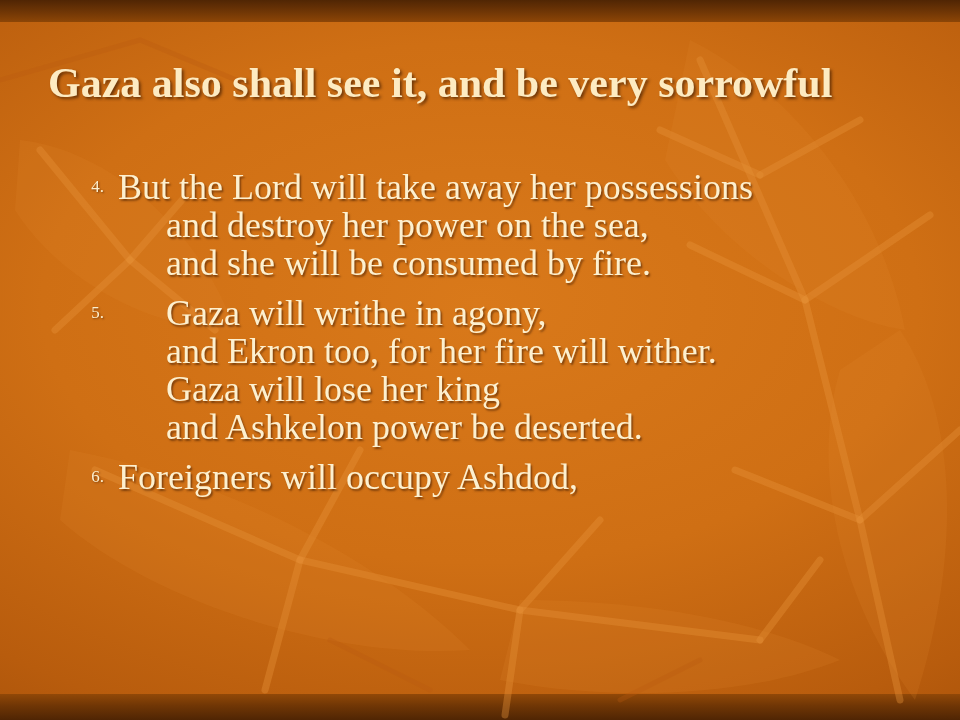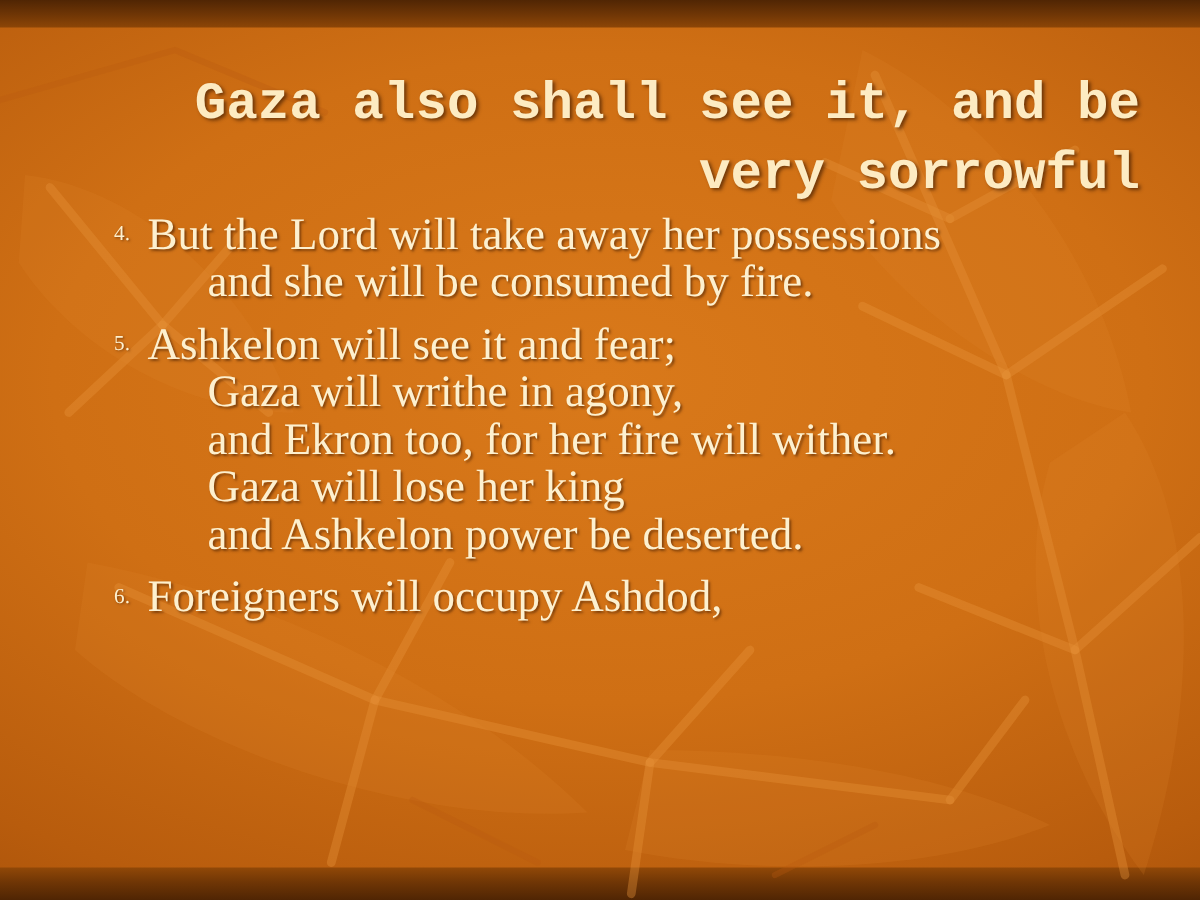--- a/index.html
+++ b/index.html
@@ -48,23 +48,23 @@
     position: absolute;
     left: 0; top: 0;
     width: 960px; height: 720px;
   }
 
   .title {
     position: absolute;
     left: 48px;
     top: 28px;
     width: 864px;
-    text-align: right;
+    text-align: left;
     color: #fdebc2;
-    font-family: Liberation Mono, monospace;
+    font-family: Liberation Serif, serif;
     font-weight: bold;
     font-size: 42px;
     line-height: 1.32;
     text-shadow: 2px 2px 3px rgba(60, 24, 2, 0.65);
   }
 
   .body-block {
     position: absolute;
     left: 44px;
     top: 168px;
@@ -153,28 +153,28 @@
   <div class="content">
 
     <h1 class="title">Gaza also shall see it, and be very sorrowful</h1>
 
     <div class="body-block">
 
       <div class="verse">
         <div class="verse-num">4.</div>
         <div class="verse-lines">
           <div class="line">But the Lord will take away her possessions</div>
+          <div class="line indent">and destroy her power on the sea,</div>
           <div class="line indent">and she will be consumed by fire.</div>
         </div>
       </div>
 
       <div class="verse">
         <div class="verse-num">5.</div>
         <div class="verse-lines">
-          <div class="line">Ashkelon will see it and fear;</div>
           <div class="line indent">Gaza will writhe in agony,</div>
           <div class="line indent">and Ekron too, for her fire will wither.</div>
           <div class="line indent">Gaza will lose her king</div>
           <div class="line indent">and Ashkelon power be deserted.</div>
         </div>
       </div>
 
       <div class="verse">
         <div class="verse-num">6.</div>
         <div class="verse-lines">

